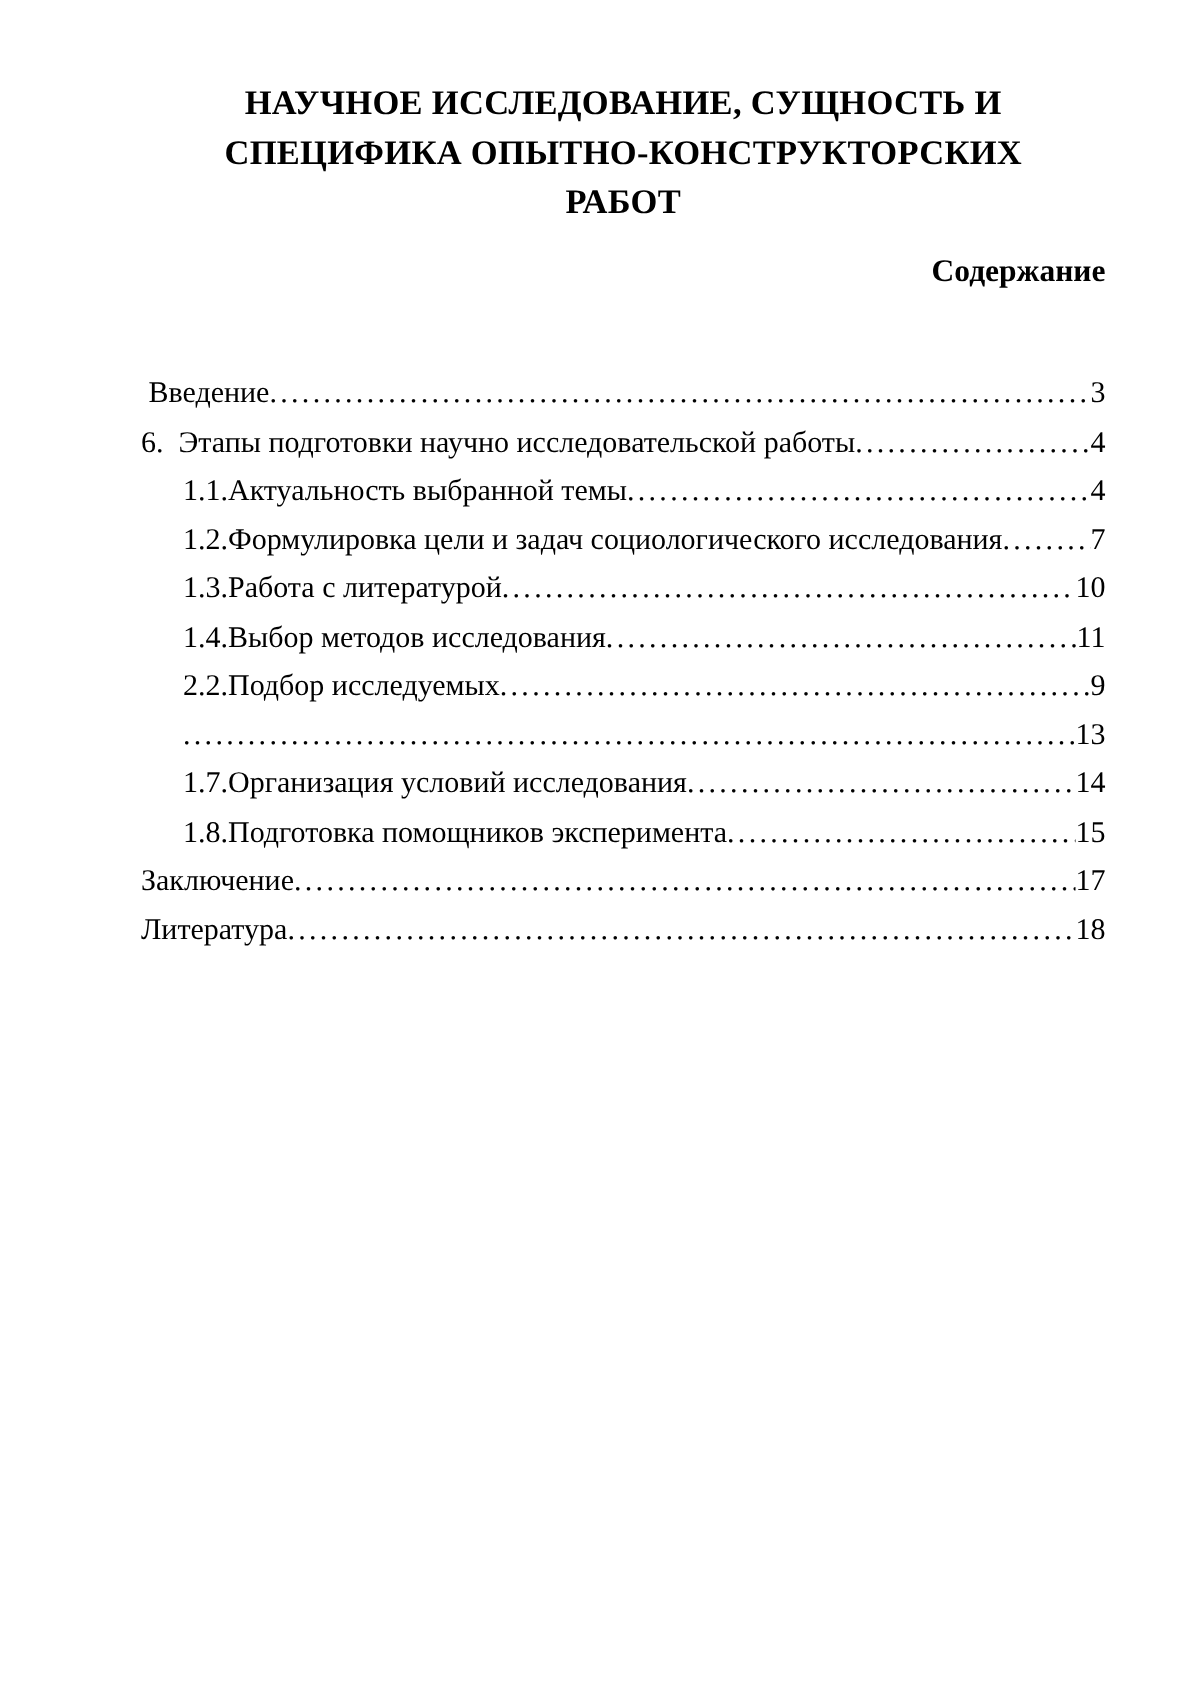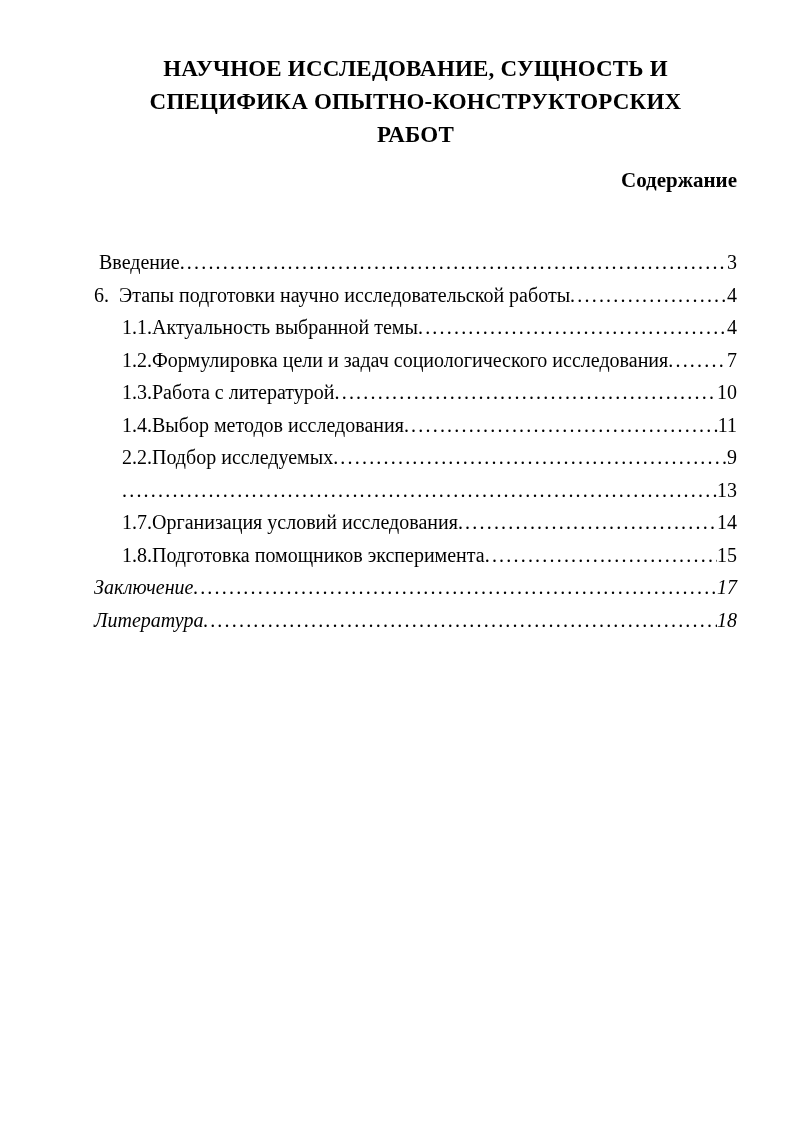--- a/index.html
+++ b/index.html
@@ -40,21 +40,21 @@
     display: flex;
     align-items: baseline;
     font-size: 20px;
     line-height: 32.5px;
     height: 32.5px;
   }
   .toc-label { white-space: pre; }
   .indent-intro { padding-left: 5px; }
   .indent-top   { padding-left: 0; }
   .indent-sub   { padding-left: 28px; }
-  .indent-none  { padding-left: 0; font-style: italic; }
+  .indent-none  { padding-left: 0; }
   .toc-leader {
     flex: 1;
     overflow: hidden;
     white-space: nowrap;
     letter-spacing: 2.2px;
     min-width: 8px;
   }
   .toc-page { white-space: pre; }
 </style>
 </head>

